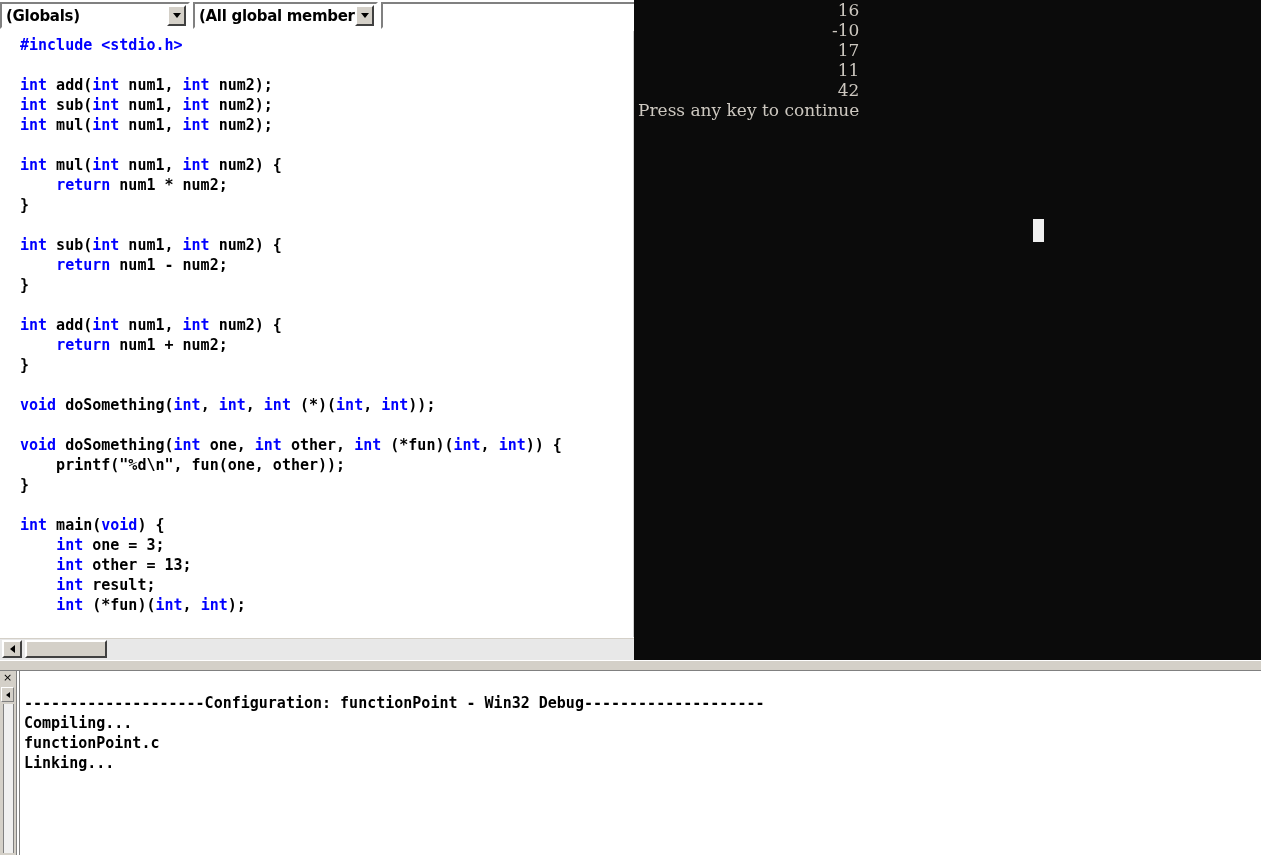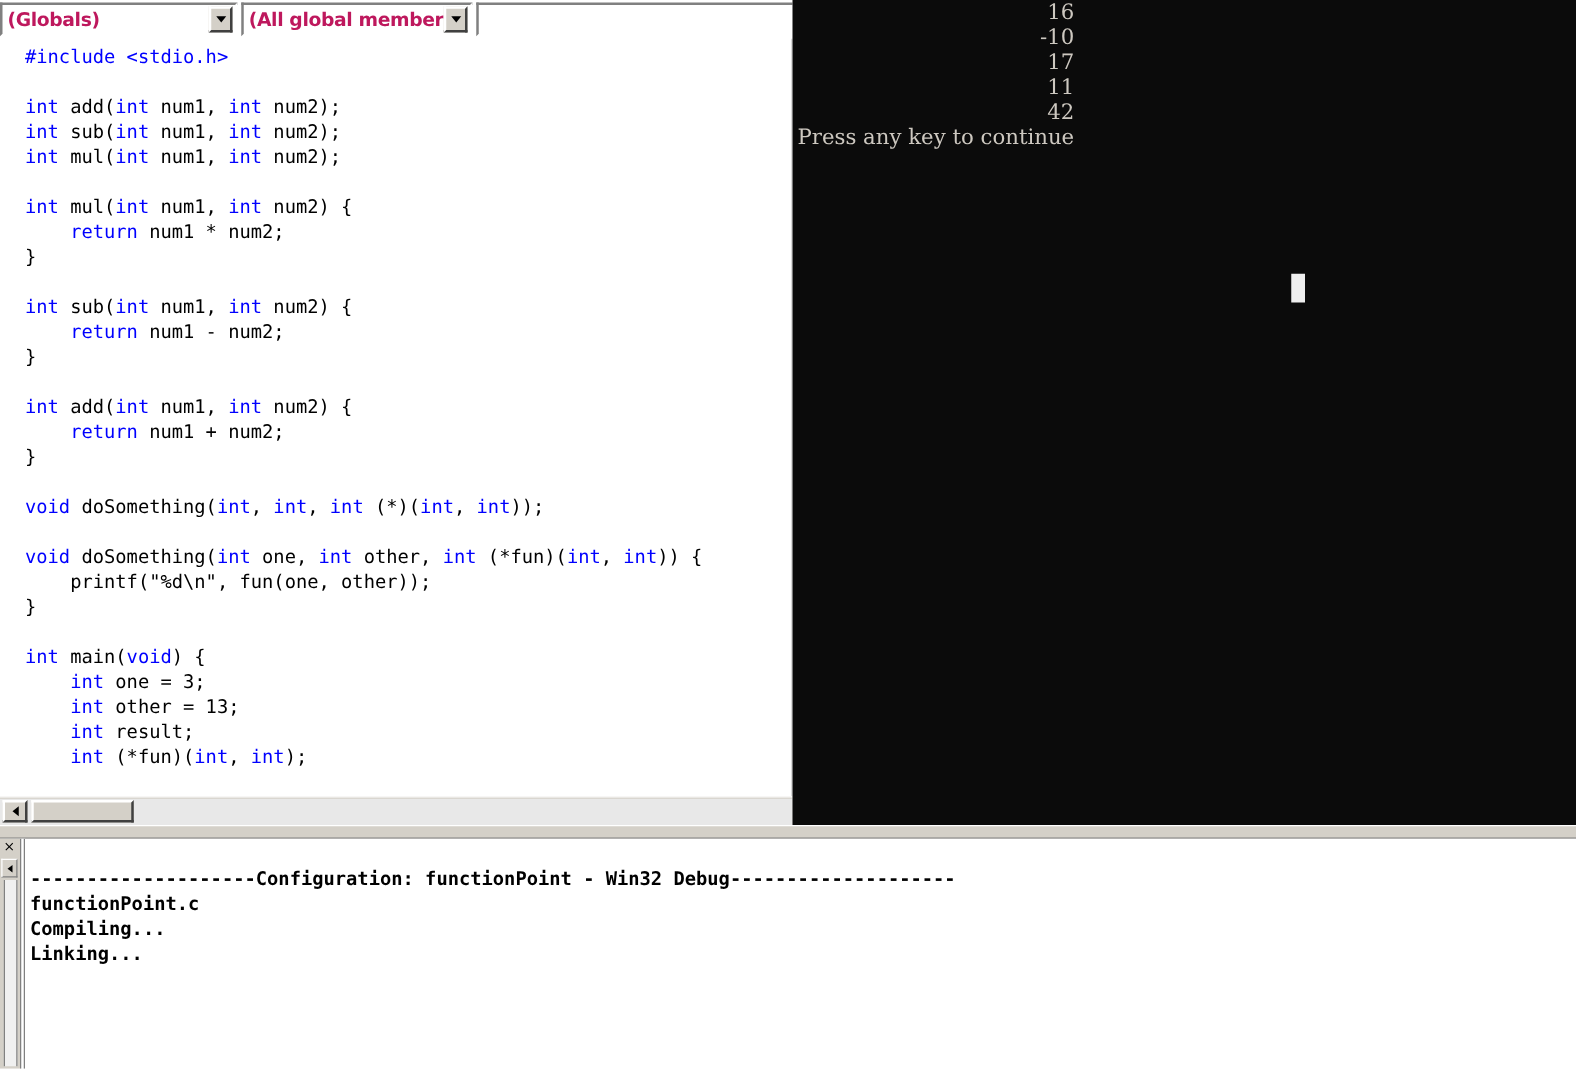--- a/index.html
+++ b/index.html
@@ -21,21 +21,21 @@
     position: absolute; top: 2px; height: 27px;
     box-sizing: border-box;
     background: #ffffff;
     border: 2px solid;
     border-color: #808080 #ffffff #ffffff #808080;
     display: flex; align-items: center;
   }
   .combo .txt {
     flex: 1 1 auto;
     font-family: "DejaVu Sans", sans-serif;
-    font-size: 15px; font-weight: bold; color: #be185d;
+    font-size: 15px; font-weight: bold; color: #000000;
     padding-left: 4px;
     white-space: nowrap; overflow: hidden;
     letter-spacing: -0.3px;
   }
   .combo .txt.placeholder { color: #9a9a9a; font-weight: normal; font-size: 15px; }
   .combo-btn {
     width: 19px; height: 21px; margin-right: 2px; flex: 0 0 auto;
     background: #d4d0c8;
     border: 2px solid;
     border-color: #ffffff #404040 #404040 #ffffff;
@@ -58,21 +58,21 @@
     position: absolute; left: 0; top: 31px; width: 634px; height: 606px;
     background: #ffffff;
     overflow: hidden;
     border-right: 1px solid #d0d0d0;
     box-sizing: border-box;
   }
   .code {
     position: absolute; left: 20px; top: 4px;
     font-family: "DejaVu Sans Mono", monospace;
     font-size: 15px;
-    font-weight: normal;
+    font-weight: bold;
     line-height: 20px;
     color: #000000;
     white-space: pre;
   }
   .code .kw { color: #0000ff; }
   .code .ln { display: block; height: 20px; }
 
   
   .h-scroll {
     position: absolute; left: 0; top: 637px; width: 634px; height: 23px;
@@ -243,16 +243,16 @@
 
   <div class="output-pane">
     <div class="out-gutter">
       <div class="out-close">×</div>
       <div class="out-scrollup">
         <span class="arrow-l"></span>
       </div>
       <div class="out-rail"></div>
     </div>
     <div class="out-sep"></div>
-    <div class="out-text" id="output-body"><span class="ln">--------------------Configuration: functionPoint - Win32 Debug--------------------</span><span class="ln">functionPoint.c</span><span class="ln">Compiling...</span><span class="ln">Linking...</span><span class="ln">&nbsp;</span></div>
+    <div class="out-text" id="output-body"><span class="ln">--------------------Configuration: functionPoint - Win32 Debug--------------------</span><span class="ln">Compiling...</span><span class="ln">functionPoint.c</span><span class="ln">Linking...</span><span class="ln">&nbsp;</span></div>
   </div>
 
 </div>
 
 </body></html>

